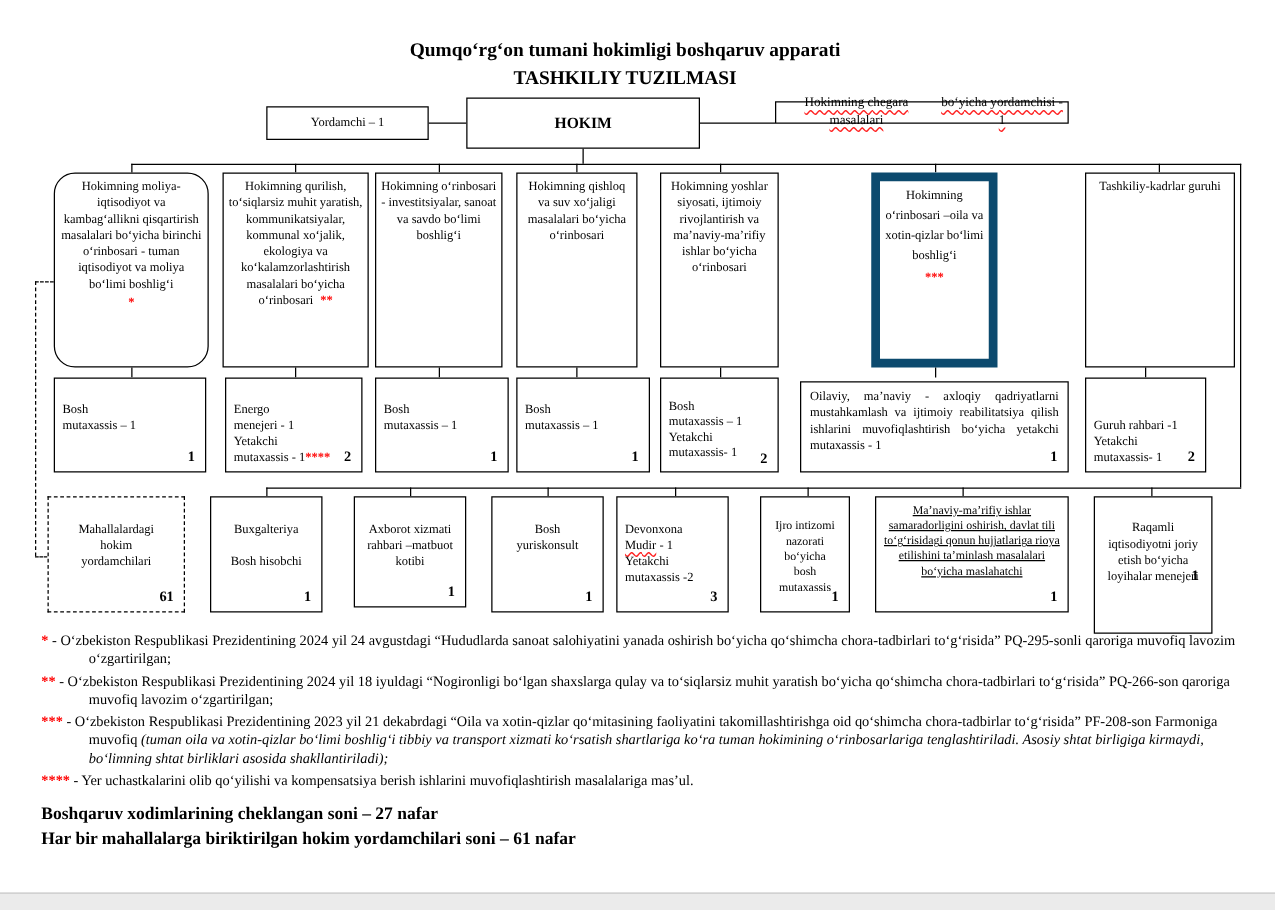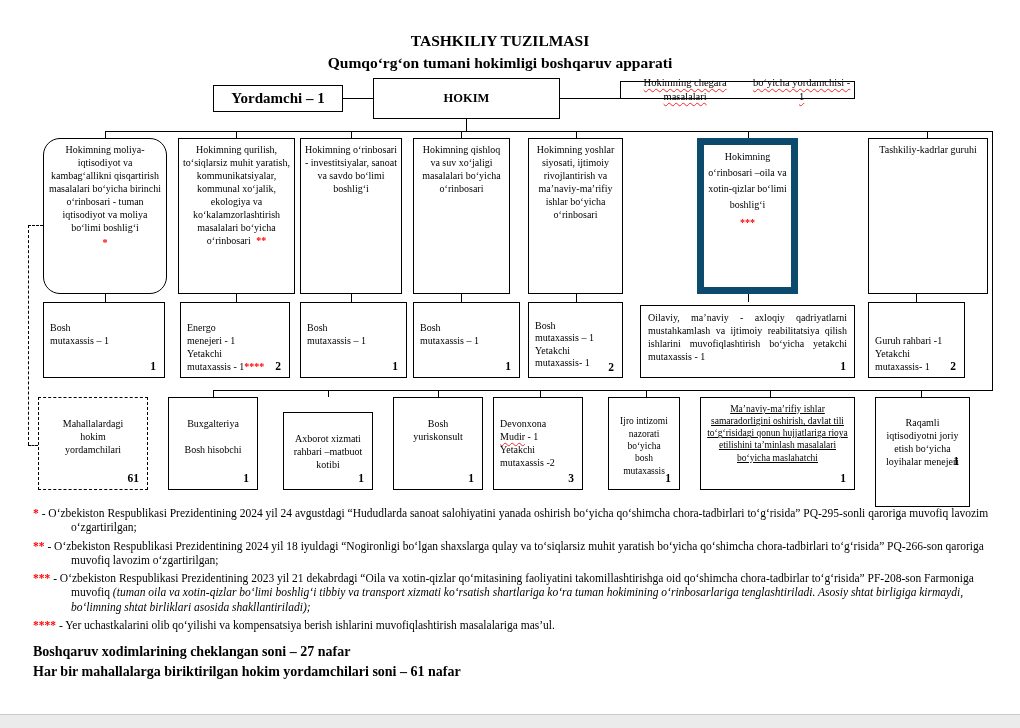--- a/index.html
+++ b/index.html
@@ -34,25 +34,25 @@
            font-size:14px;line-height:1.45;}
   .botbar{position:absolute;left:0;top:714px;width:1020px;height:14px;background:#ebebeb;
           border-top:1px solid #c9c9c9;box-sizing:border-box;}
 </style>
 </head>
 <body>
 
 <div id="page">
 
   <div class="ttl">
+    <div>Qumqo‘rg‘on tumani hokimligi boshqaruv apparati</div>
     <div>TASHKILIY TUZILMASI</div>
-    <div>Qumqo‘rg‘on tumani hokimligi boshqaruv apparati</div>
-  </div>
-
-  <div class="box ctr midv" style="left:213px;top:85px;width:130px;height:27px;font-size:15px;font-weight:bold;">
+  </div>
+
+  <div class="box ctr midv" style="left:213px;top:85px;width:130px;height:27px;font-size:10px;">
     <span>Yordamchi – 1</span>
   </div>
   <div class="box hokim" style="left:373px;top:78px;width:187px;height:41px;">
     <span>HOKIM</span>
   </div>
   <div class="box ctr midv" style="left:620px;top:81px;width:235px;height:18px;font-size:10.5px;flex-direction:row;justify-content:space-between;">
     <span class="wavy-red">Hokimning chegara masalalari</span>
     <span class="wavy-red">bo‘yicha yordamchisi - 1</span>
   </div>
 
@@ -160,21 +160,21 @@
 hokim
 yordamchilari</span>
     <span class="badge">61</span>
   </div>
   <div class="box ctr pre" style="left:168px;top:397px;width:90px;height:93px;padding:6px 4px;">
     <span>Buxgalteriya
 
 Bosh hisobchi</span>
     <span class="badge">1</span>
   </div>
-  <div class="box ctr pre" style="left:283px;top:412px;width:90px;height:78px;padding:6px 2px;">
+  <div class="box ctr pre" style="left:283px;top:397px;width:90px;height:89px;padding:6px 2px;">
     <span>Axborot xizmati
 rahbari –matbuot
 kotibi</span>
     <span class="badge">1</span>
   </div>
   <div class="box ctr pre" style="left:393px;top:397px;width:90px;height:93px;padding:6px 4px;">
     <span>Bosh
 yuriskonsult</span>
     <span class="badge">1</span>
   </div>

